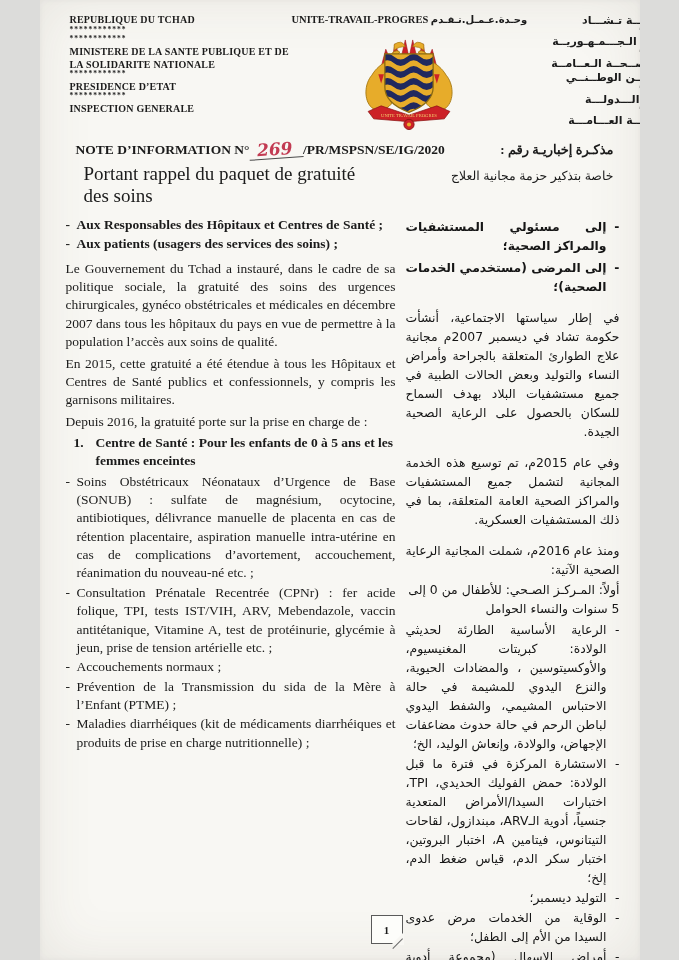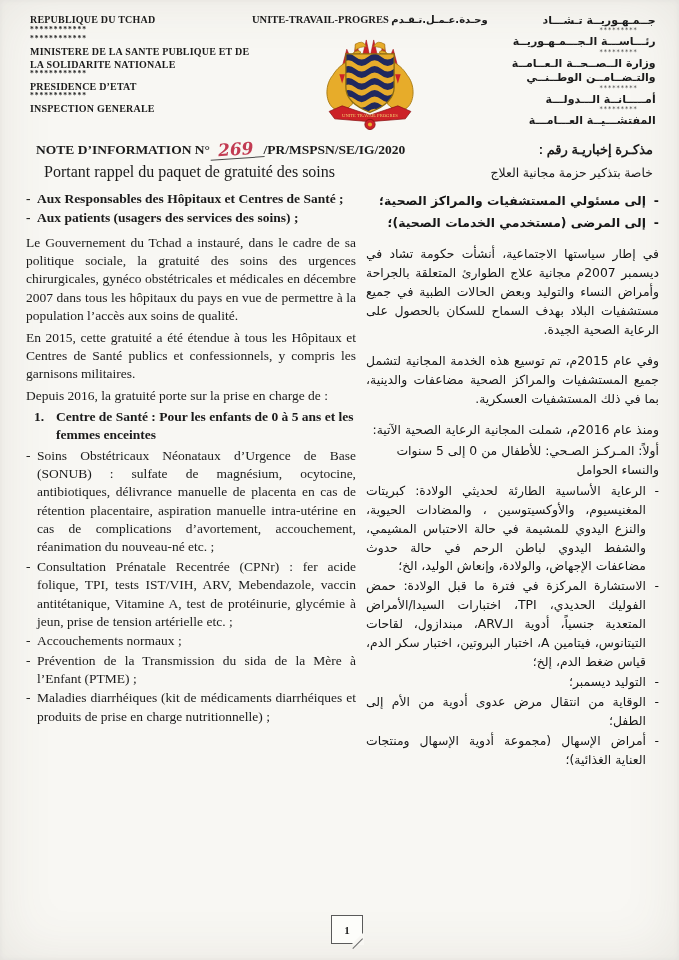--- a/index.html
+++ b/index.html
@@ -1,17 +1,17 @@
 <!DOCTYPE html>
 <html lang="fr"><head>
 <meta charset="utf-8">
 <style>
   html,body{margin:0;padding:0;background:#dcdcda;}
   .page{
-    position:relative; width:679px; height:960px; margin:0 auto;
+    position:relative; width:600px; height:960px; margin:0 auto;
     background:#f8f7f3; overflow:hidden; color:#1b1b1b;
     box-shadow:inset 0 0 55px rgba(90,80,60,.10), inset 0 0 6px rgba(0,0,0,.05);
     font-family:"Liberation Serif", serif;
   }
   
   .hdr{display:flex; padding:14px 24px 0 30px;}
   .hdr-left{width:222px; flex:none;}
   .org{font-weight:bold; font-size:10px; line-height:1.25; letter-spacing:.2px;}
   .stars{font-weight:bold; font-size:7.5px; line-height:.9; margin:0 0 3px; letter-spacing:1px; color:#222;}
   .hdr-center{flex:1; text-align:center;}
@@ -22,23 +22,23 @@
   .org-ar{font-weight:bold; font-size:11px; line-height:1.3;}
   .stars-ar{font-size:6.5px; line-height:.8; margin:0 18px 2px 0; letter-spacing:1px; color:#333;}
   
   .title-row{display:flex; align-items:baseline; padding:6px 26px 0 36px;}
   .title-fr{font-weight:bold; font-size:13.5px; white-space:nowrap;}
   .hand{
     display:inline-block; color:#c23b52; font-family:"DejaVu Serif",serif;
     font-style:italic; font-weight:bold; font-size:17px; line-height:1;
     padding:0 10px 0 8px; border-bottom:1.6px solid #4a4a4a; transform:rotate(-4deg) translateY(1px);
   }
-  .title-ar{margin-left:auto; direction:rtl; font-family:Liberation Sans, sans-serif; font-weight:bold; font-size:13px;}
+  .title-ar{margin-left:auto; direction:rtl; font-family:Liberation Serif, serif; font-weight:bold; font-size:13px;}
   .sub-row{display:flex; align-items:baseline; padding:5px 26px 0 44px;}
-  .sub-fr{font-size:16px;}
+  .sub-fr{font-size:19px;}
   .sub-ar{margin-left:auto; width:286px; text-align:right; direction:rtl; font-family:Liberation Sans, sans-serif; font-size:12.5px;}
   
   .body{display:flex; padding:8px 20px 0 26px;}
   .col-fr{width:330px; flex:none; font-size:13.5px; line-height:1.36; text-align:justify;}
   .col-ar{flex:1; margin-left:10px; direction:rtl; font-family:"DejaVu Sans",sans-serif;
           font-size:12.4px; line-height:1.53; text-align:justify; color:#161616;}
   .li{display:flex; margin:1px 0;}
   .li .mk{flex:none; width:11px;}
   .col-ar .li .mk{width:13px;}
   .li .tx{flex:1;}
@@ -210,21 +210,21 @@
             <span class="tx">إلى مسئولي المستشفيات والمراكز الصحية؛</span>
           </div>
 
           <div class="li">
             <span class="mk">-</span>
             <span class="tx">إلى المرضى (مستخدمي الخدمات الصحية)؛</span>
           </div>
         </div>
 
       <p class="para">في إطار سياستها الاجتماعية، أنشأت حكومة تشاد في ديسمبر 2007م مجانية علاج الطوارئ المتعلقة بالجراحة وأمراض النساء والتوليد وبعض الحالات الطبية في جميع مستشفيات البلاد بهدف السماح للسكان بالحصول على الرعاية الصحية الجيدة.</p>
-      <p class="para">وفي عام 2015م، تم توسيع هذه الخدمة المجانية لتشمل جميع المستشفيات والمراكز الصحية مضاعفات والدينية، بما في ذلك المستشفيات العسكرية.</p>
+      <p class="para">وفي عام 2015م، تم توسيع هذه الخدمة المجانية لتشمل جميع المستشفيات والمراكز الصحية العامة المتعلقة، بما في ذلك المستشفيات العسكرية.</p>
       <p class="para">ومنذ عام 2016م، شملت المجانية الرعاية الصحية الآتية:</p>
 
       <div class="sec-ar">أولاً: المـركـز الصـحي: للأطفال من 0 إلى 5 سنوات والنساء الحوامل</div>
 
       <div>
 
           <div class="li">
             <span class="mk">-</span>
             <span class="tx">الرعاية الأساسية الطارئة لحديثي الولادة: كبريتات المغنيسيوم، والأوكسيتوسين ، والمضادات الحيوية، والنزع اليدوي للمشيمة في حالة الاحتباس المشيمي، والشفط اليدوي لباطن الرحم في حالة حدوث مضاعفات الإجهاض، والولادة، وإنعاش الوليد، الخ؛</span>
           </div>
@@ -234,21 +234,21 @@
             <span class="tx">الاستشارة المركزة في فترة ما قبل الولادة: حمض الفوليك الحديدي، TPI، اختبارات السيدا/الأمراض المتعدية جنسياً، أدوية الـARV، مبندازول، لقاحات التيتانوس، فيتامين A، اختبار البروتين، اختبار سكر الدم، قياس ضغط الدم، إلخ؛</span>
           </div>
 
           <div class="li">
             <span class="mk">-</span>
             <span class="tx">التوليد ديسمبر؛</span>
           </div>
 
           <div class="li">
             <span class="mk">-</span>
-            <span class="tx">الوقاية من انتقال مرض عدوى أدوية من الأم إلى الطفل؛</span>
+            <span class="tx">الوقاية من الخدمات مرض عدوى السيدا من الأم إلى الطفل؛</span>
           </div>
 
           <div class="li">
             <span class="mk">-</span>
             <span class="tx">أمراض الإسهال (مجموعة أدوية الإسهال ومنتجات العناية الغذائية)؛</span>
           </div>
         </div>
     </div>
   </div>
 

